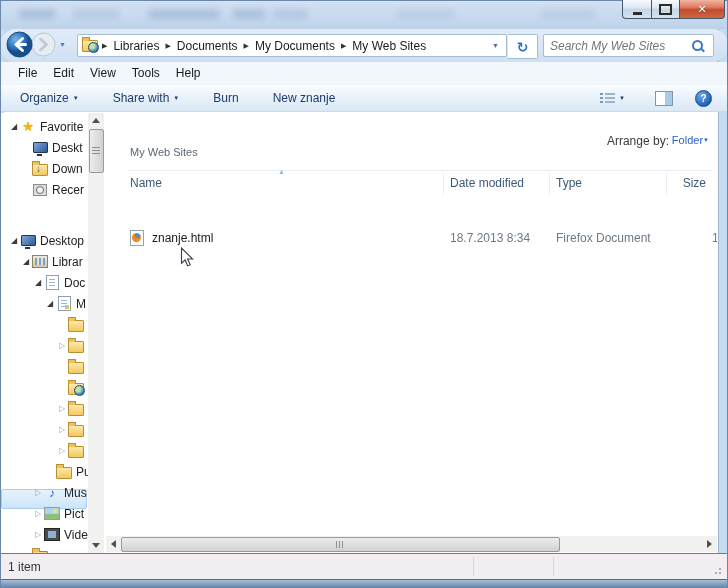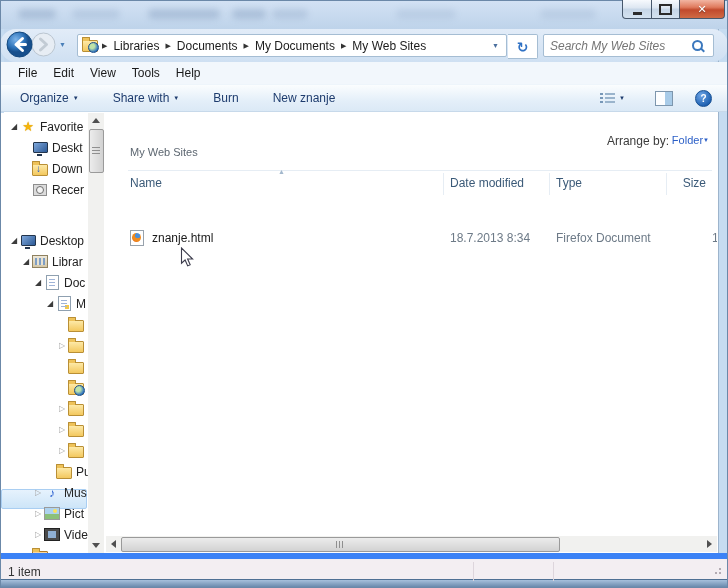--- a/index.html
+++ b/index.html
@@ -145,21 +145,21 @@
   
   #h-scroll{left:106px;top:536px;width:611px;height:16px;}
   .lt-ar{left:5px;top:4px;border-top:4px solid transparent;border-bottom:4px solid transparent;border-right:5px solid #505050;}
   .rt-ar{right:5px;top:4px;border-top:4px solid transparent;border-bottom:4px solid transparent;border-left:5px solid #505050;}
   #h-thumb{position:absolute;left:15px;top:1px;width:437px;height:13px;border:1px solid #9a9a9a;border-radius:2px;
            background:linear-gradient(#ececec,#d2d2d2);}
   #h-thumb::after{content:"";position:absolute;left:214px;top:3px;width:8px;height:7px;
            background:repeating-linear-gradient(90deg,#8f8f8f 0 1px,transparent 1px 3px);}
 
   
-  #status-bar{left:0;top:553px;width:728px;height:26px;background:#f3eef2;border-top:6px solid #3b82f6;box-sizing:border-box;}
+  #status-bar{left:0;top:553px;width:728px;height:26px;background:#f3eef2;border-top:1px solid #3b82f6;box-sizing:border-box;}
   #status-text{position:absolute;left:8px;top:6px;color:#333;}
   .status-div{position:absolute;top:3px;width:1px;height:19px;background:#ddd5dc;}
   #resize-grip{position:absolute;right:6px;bottom:4px;width:10px;height:10px;
       background:
         radial-gradient(circle at 8px 8px,#b3abb3 1.2px,transparent 1.4px),
         radial-gradient(circle at 4px 8px,#b3abb3 1.2px,transparent 1.4px),
         radial-gradient(circle at 8px 4px,#b3abb3 1.2px,transparent 1.4px);}
 
   
   #cursor{left:180px;top:247px;z-index:90;}

